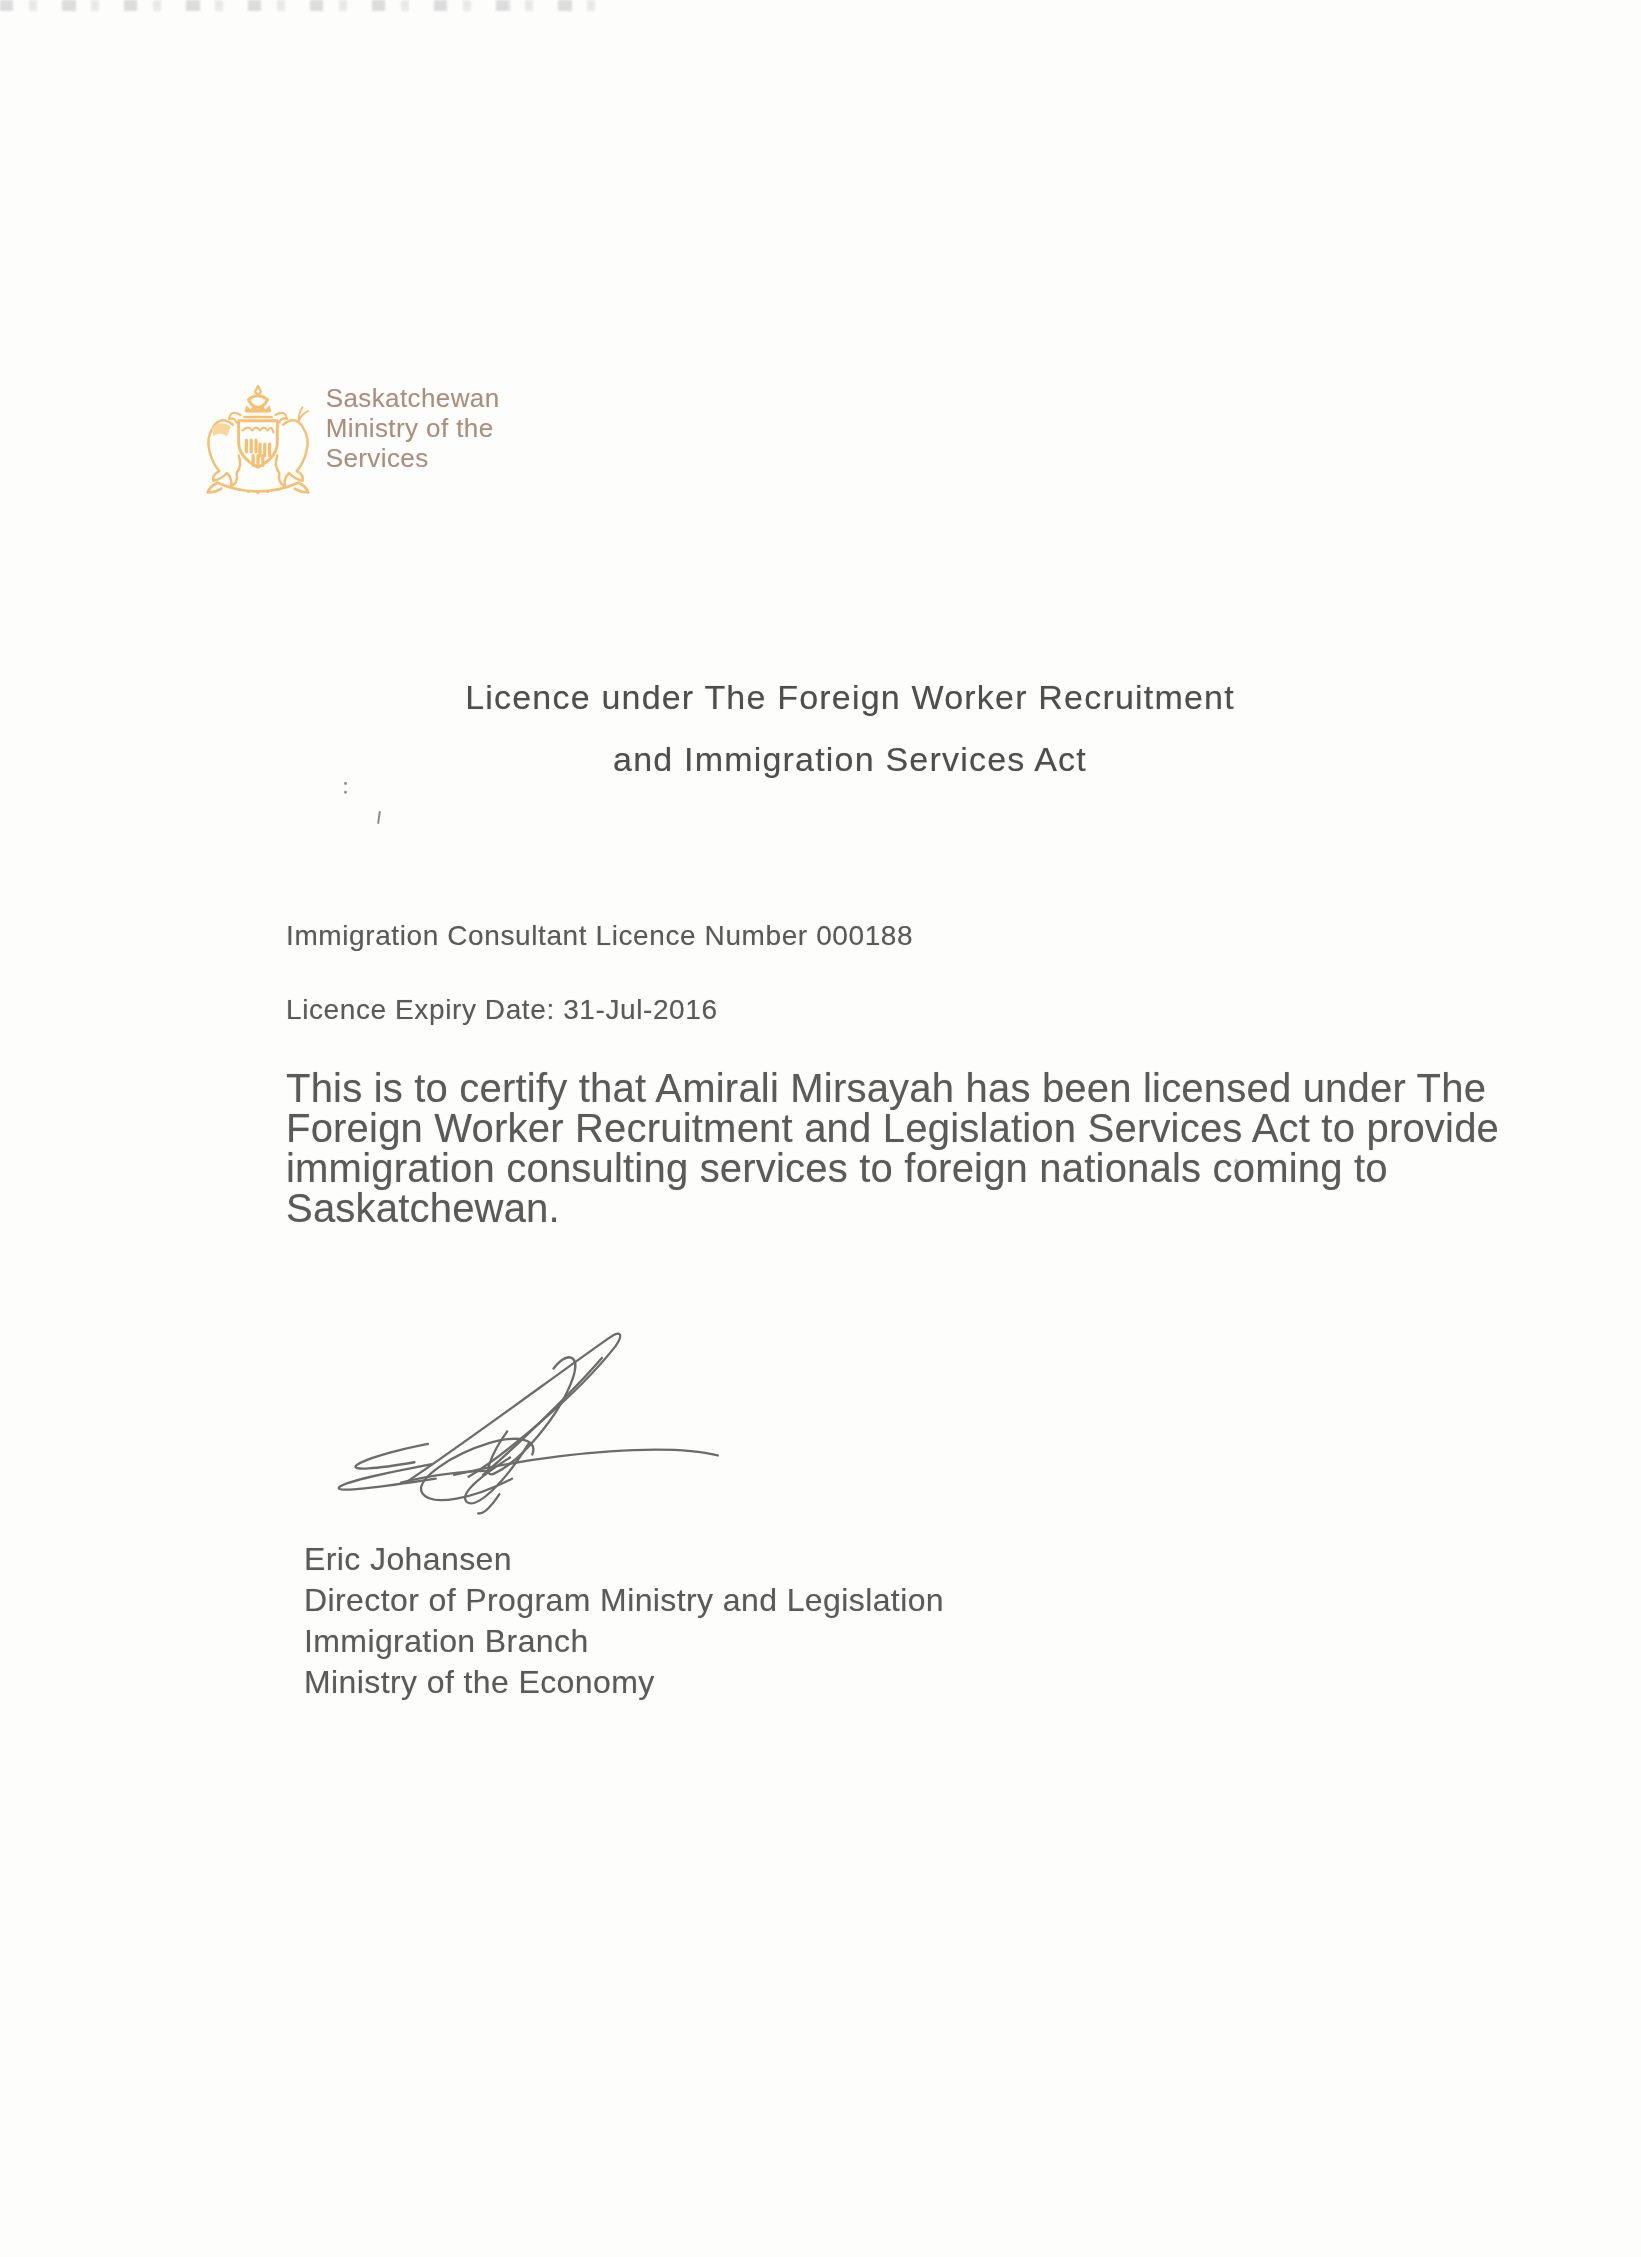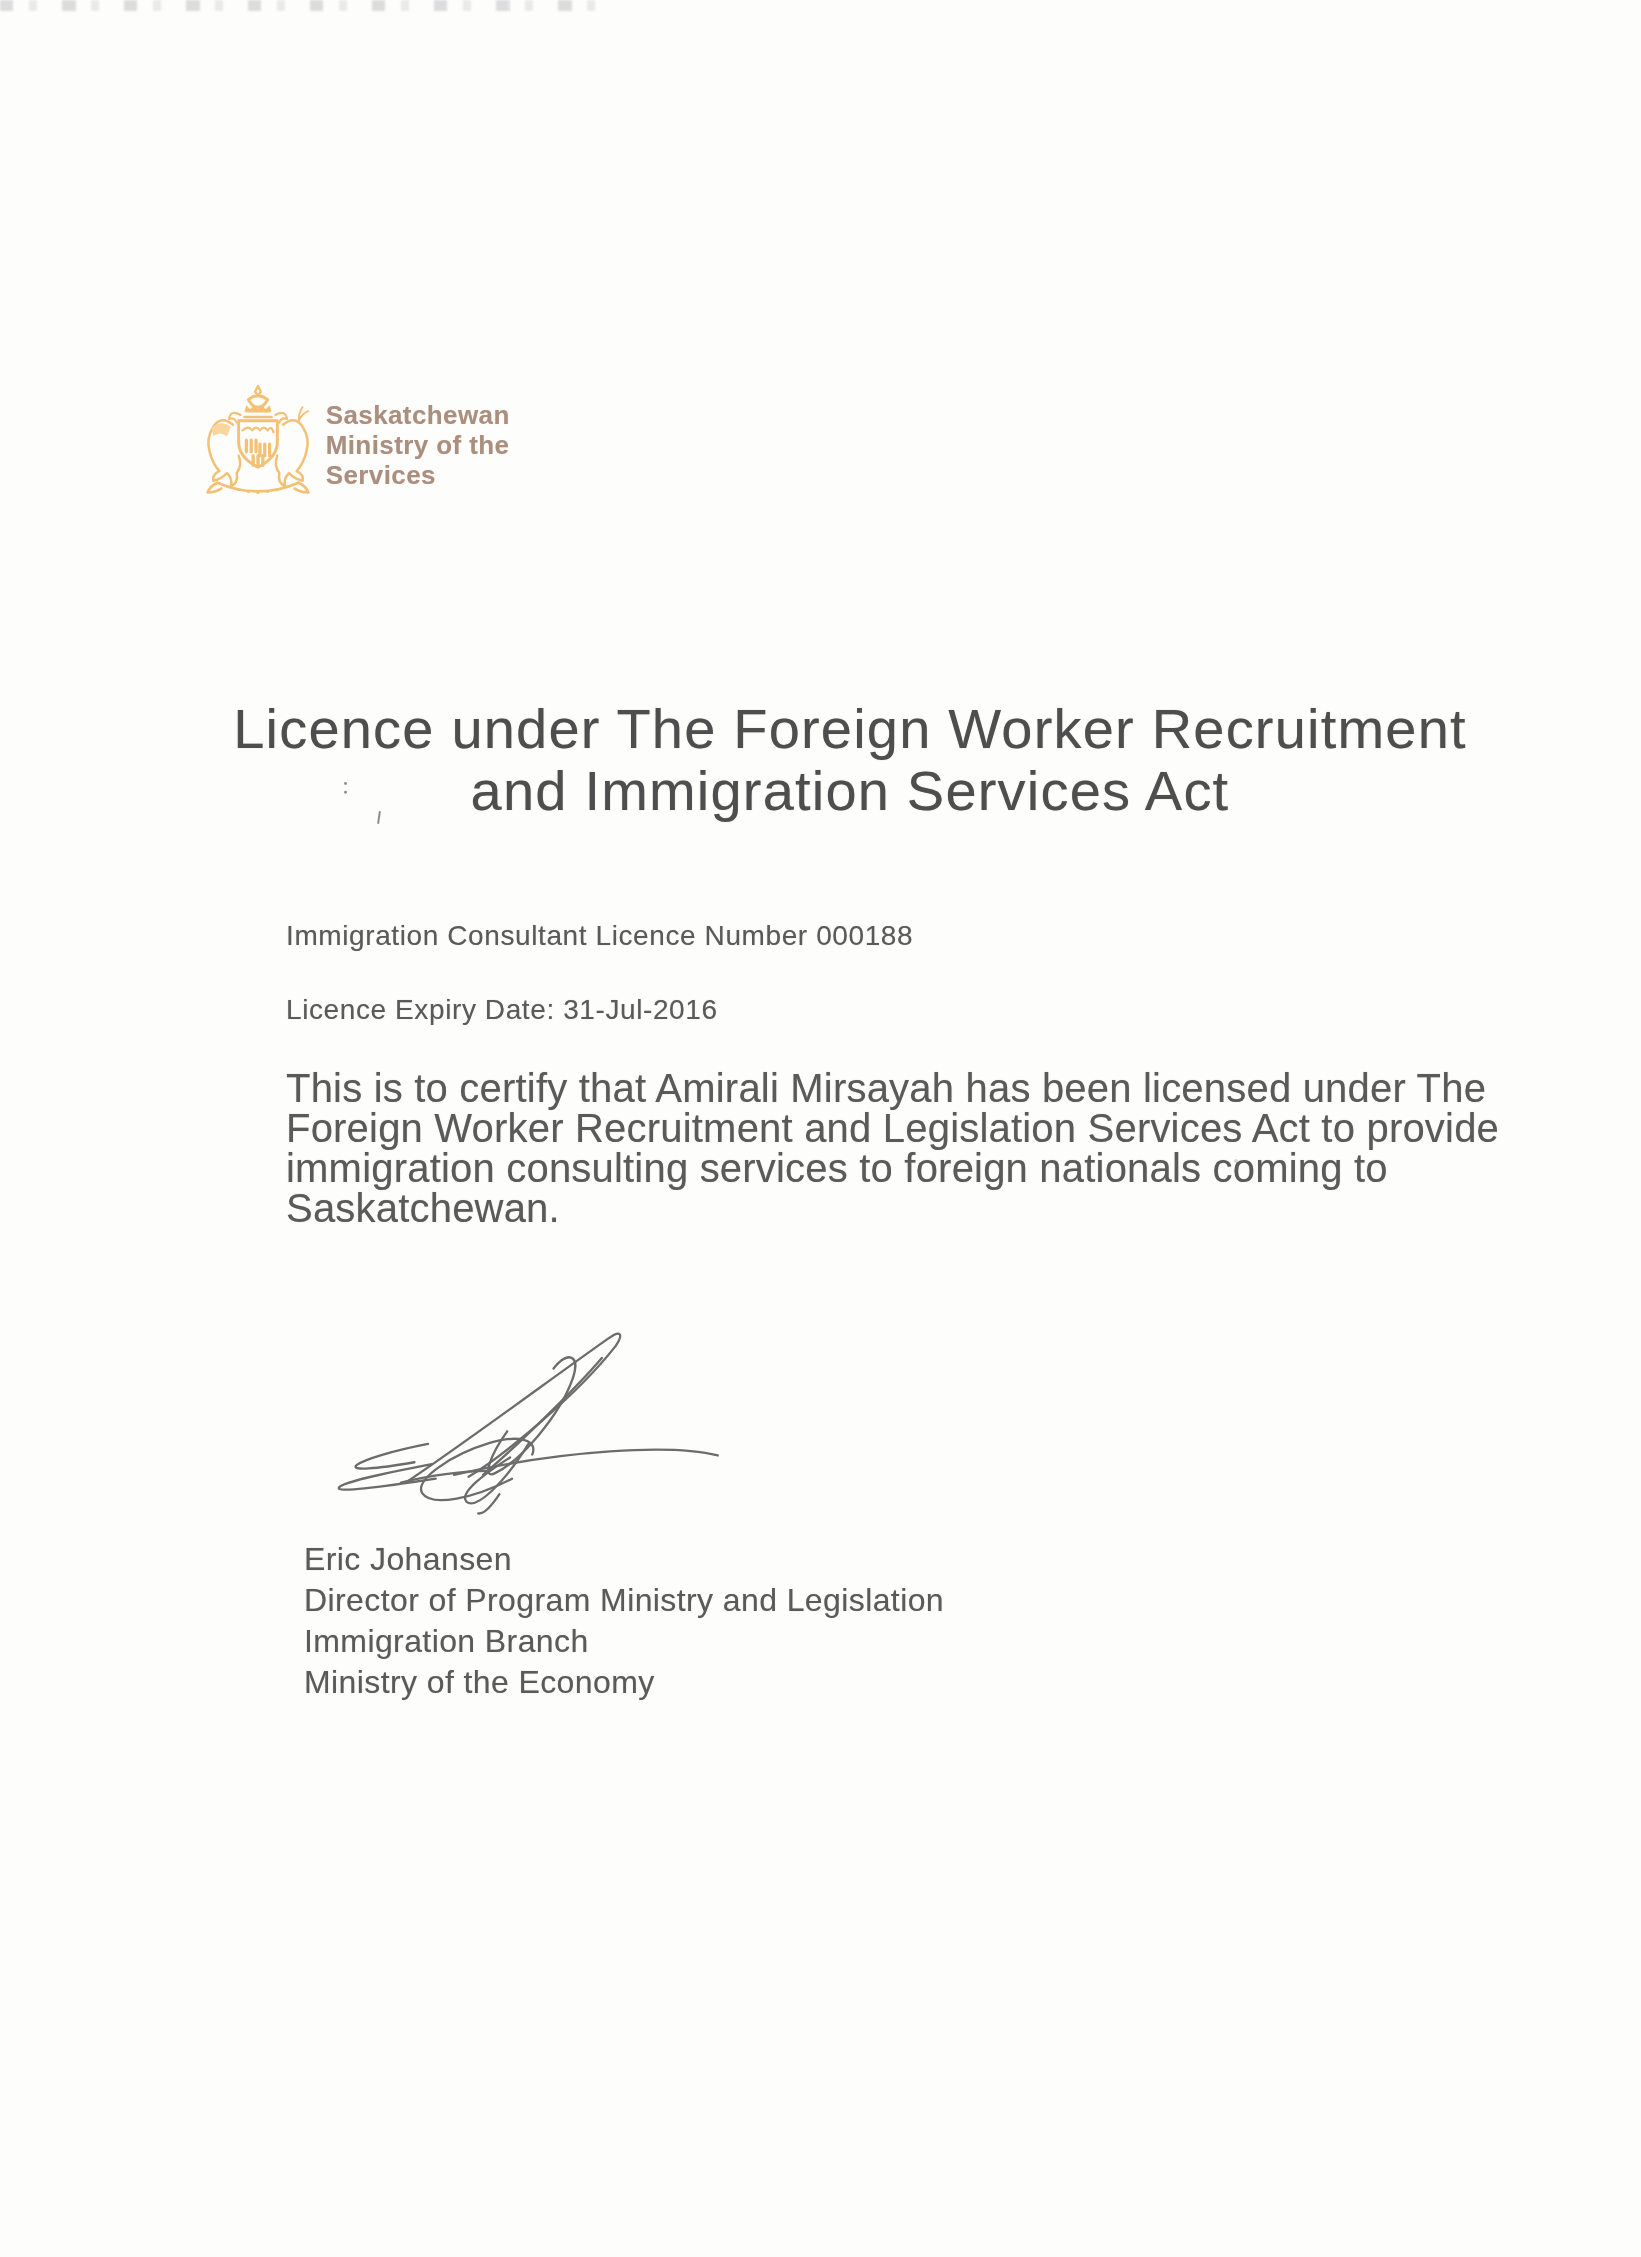--- a/index.html
+++ b/index.html
@@ -16,36 +16,35 @@
   .page{
     position:relative;
     width:1641px;height:2257px;
     background:var(--paper);
     overflow:hidden;
   }
   
   .logo{position:absolute;left:198px;top:382px;display:flex;}
   .crest{width:120px;height:126px;}
   .wordmark{
-    margin-left:7.7px;margin-top:18px;
+    margin-left:7.7px;margin-top:1px;
     color:var(--tan);
-    font-weight:bold;
+    font-weight:normal;
     font-size:26px;line-height:30px;
     letter-spacing:0.4px;
     text-shadow:0 0 1px rgba(171,143,126,.35);
   }
   
   .title{
     position:absolute;left:174px;top:666px;width:1352px;
     text-align:center;
     color:var(--ink);
-    font-size:56px;line-height:62px;font-weight:400;
+    font-size:34px;line-height:62px;font-weight:400;
     letter-spacing:1.2px;
     text-shadow:0 0 1px rgba(70,70,70,.45);
-    margin-top:32px;
   }
   
   .artifact{position:absolute;background:#6f6f6f;}
   .art-colon{left:344px;top:782px;width:2.9px;height:2.9px;border-radius:50%;
     box-shadow:0 8.7px 0 0 #6f6f6f;opacity:.75;}
   .art-apostrophe{left:378px;top:811px;width:2.4px;height:12.6px;
     transform:rotate(8deg);opacity:.8;border-radius:1.9px;}
   .art-dot{left:1234px;top:1159px;width:3.9px;height:3.9px;border-radius:50%;opacity:.28;}
   .art-bottom{
     left:469px;top:2151px;width:599px;height:10.6px;

